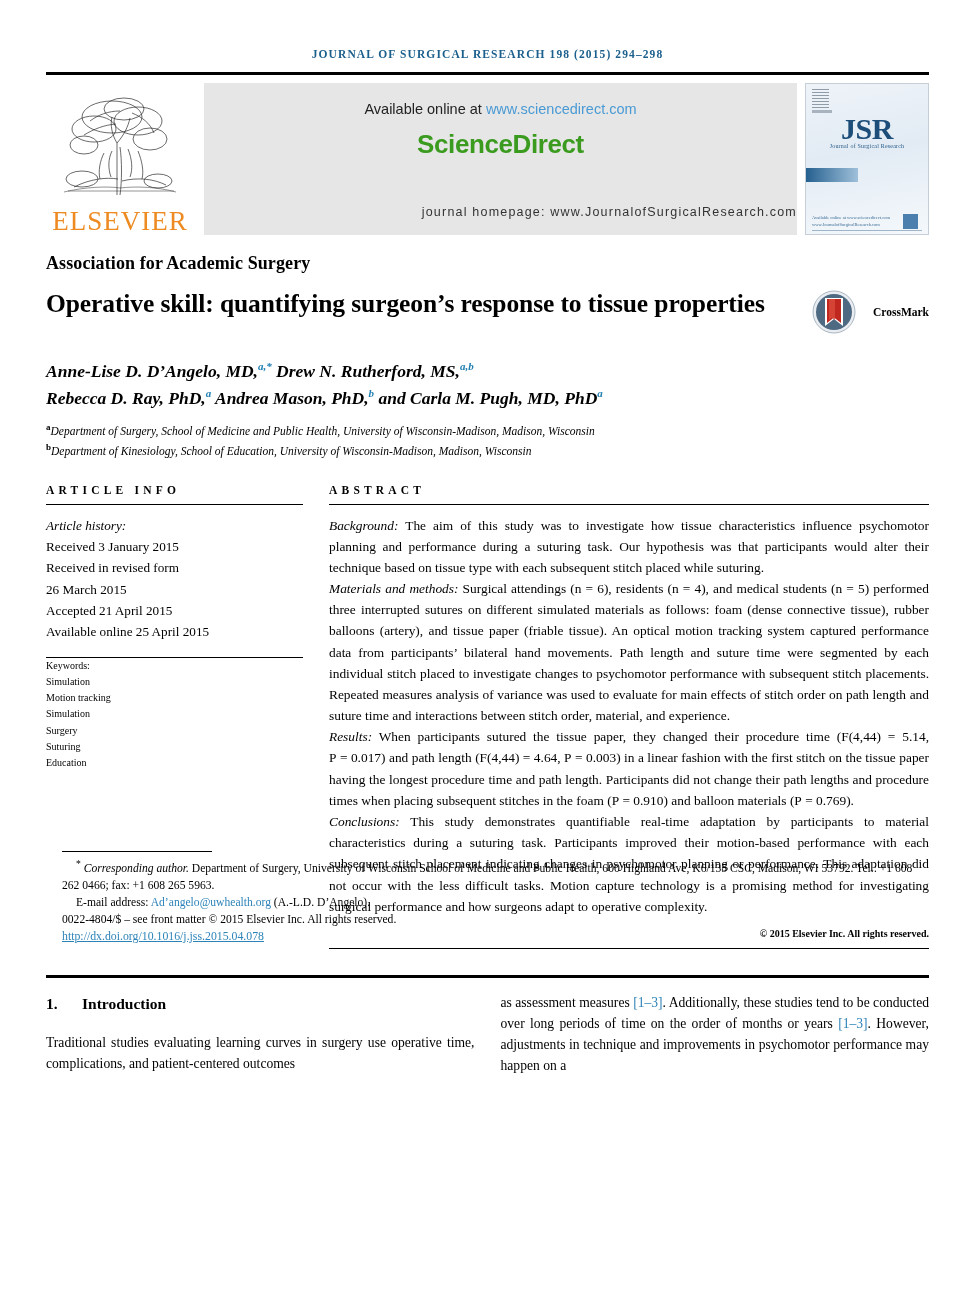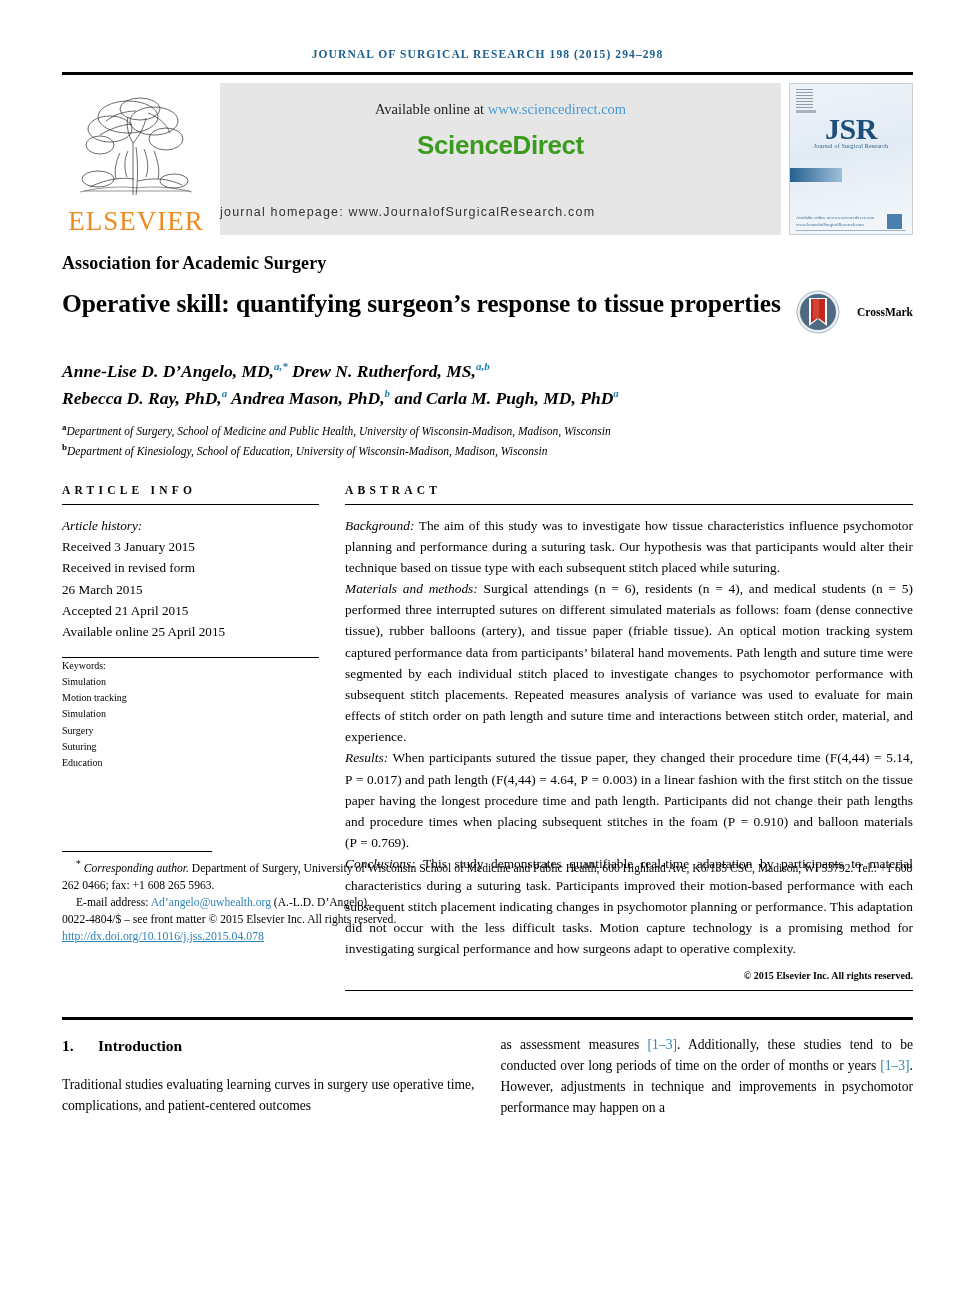--- a/index.html
+++ b/index.html
@@ -5,21 +5,21 @@
   * { box-sizing: border-box; }
   html, body { margin: 0; padding: 0; }
   body {
     width: 975px;
     height: 1305px;
     background: #ffffff;
     font-family: "Liberation Serif", serif;
     color: #000000;
     overflow: hidden;
   }
-  .page { position: relative; width: 975px; height: 958px; padding: 0 62px; }
+  .page { position: relative; width: 975px; height: 958px; padding: 0 46px; }
 
   
   .runhead {
     text-align: center;
     color: #1b5f8c;
     font-family: "Liberation Serif", serif;
     font-size: 11.5px;
     letter-spacing: 1.1px;
     font-weight: bold;
     padding-top: 48px;
@@ -38,30 +38,30 @@
     font-family: "Liberation Serif", serif;
     font-size: 27px; letter-spacing: 1px; color: #ED8B22;
     line-height: 1; margin-top: 1px;
   }
   .sd-banner {
     flex: 1 1 auto; background: #e6e6e6; margin: 0 8px 0 10px;
     position: relative;
   }
   .sd-avail {
     text-align: center; padding-top: 18px;
-    font-family: Liberation Serif, serif; font-size: 14.5px; color: #222;
+    font-family: Liberation Sans, sans-serif; font-size: 14.5px; color: #222;
   }
   .sd-avail a { color: #4a9ad4; text-decoration: none; }
   .sd-word {
     text-align: center; margin-top: 12px;
     font-family: "Liberation Sans", sans-serif; font-weight: bold;
     font-size: 26px; color: #3a9b1f; letter-spacing: -0.4px;
   }
   .sd-home {
-    position: absolute; bottom: 16px; left: 0; right: 0; text-align: left;
+    position: absolute; bottom: 16px; left: 0; right: 0; text-align: right;
     font-family: "Liberation Sans", sans-serif; font-size: 12.5px;
     color: #333; letter-spacing: 1.2px; margin-top: 37px;
   }
   .jsr-cover {
     width: 124px; flex: 0 0 124px; border: 1px solid #c6cfd8;
     background: linear-gradient(170deg,#eef3f8 0%, #e2ebf4 45%, #f4f8fb 100%);
     position: relative; overflow: hidden;
   }
   .jsr-els-mini {
     position: absolute; top: 5px; left: 6px; width: 17px; height: 20px;

